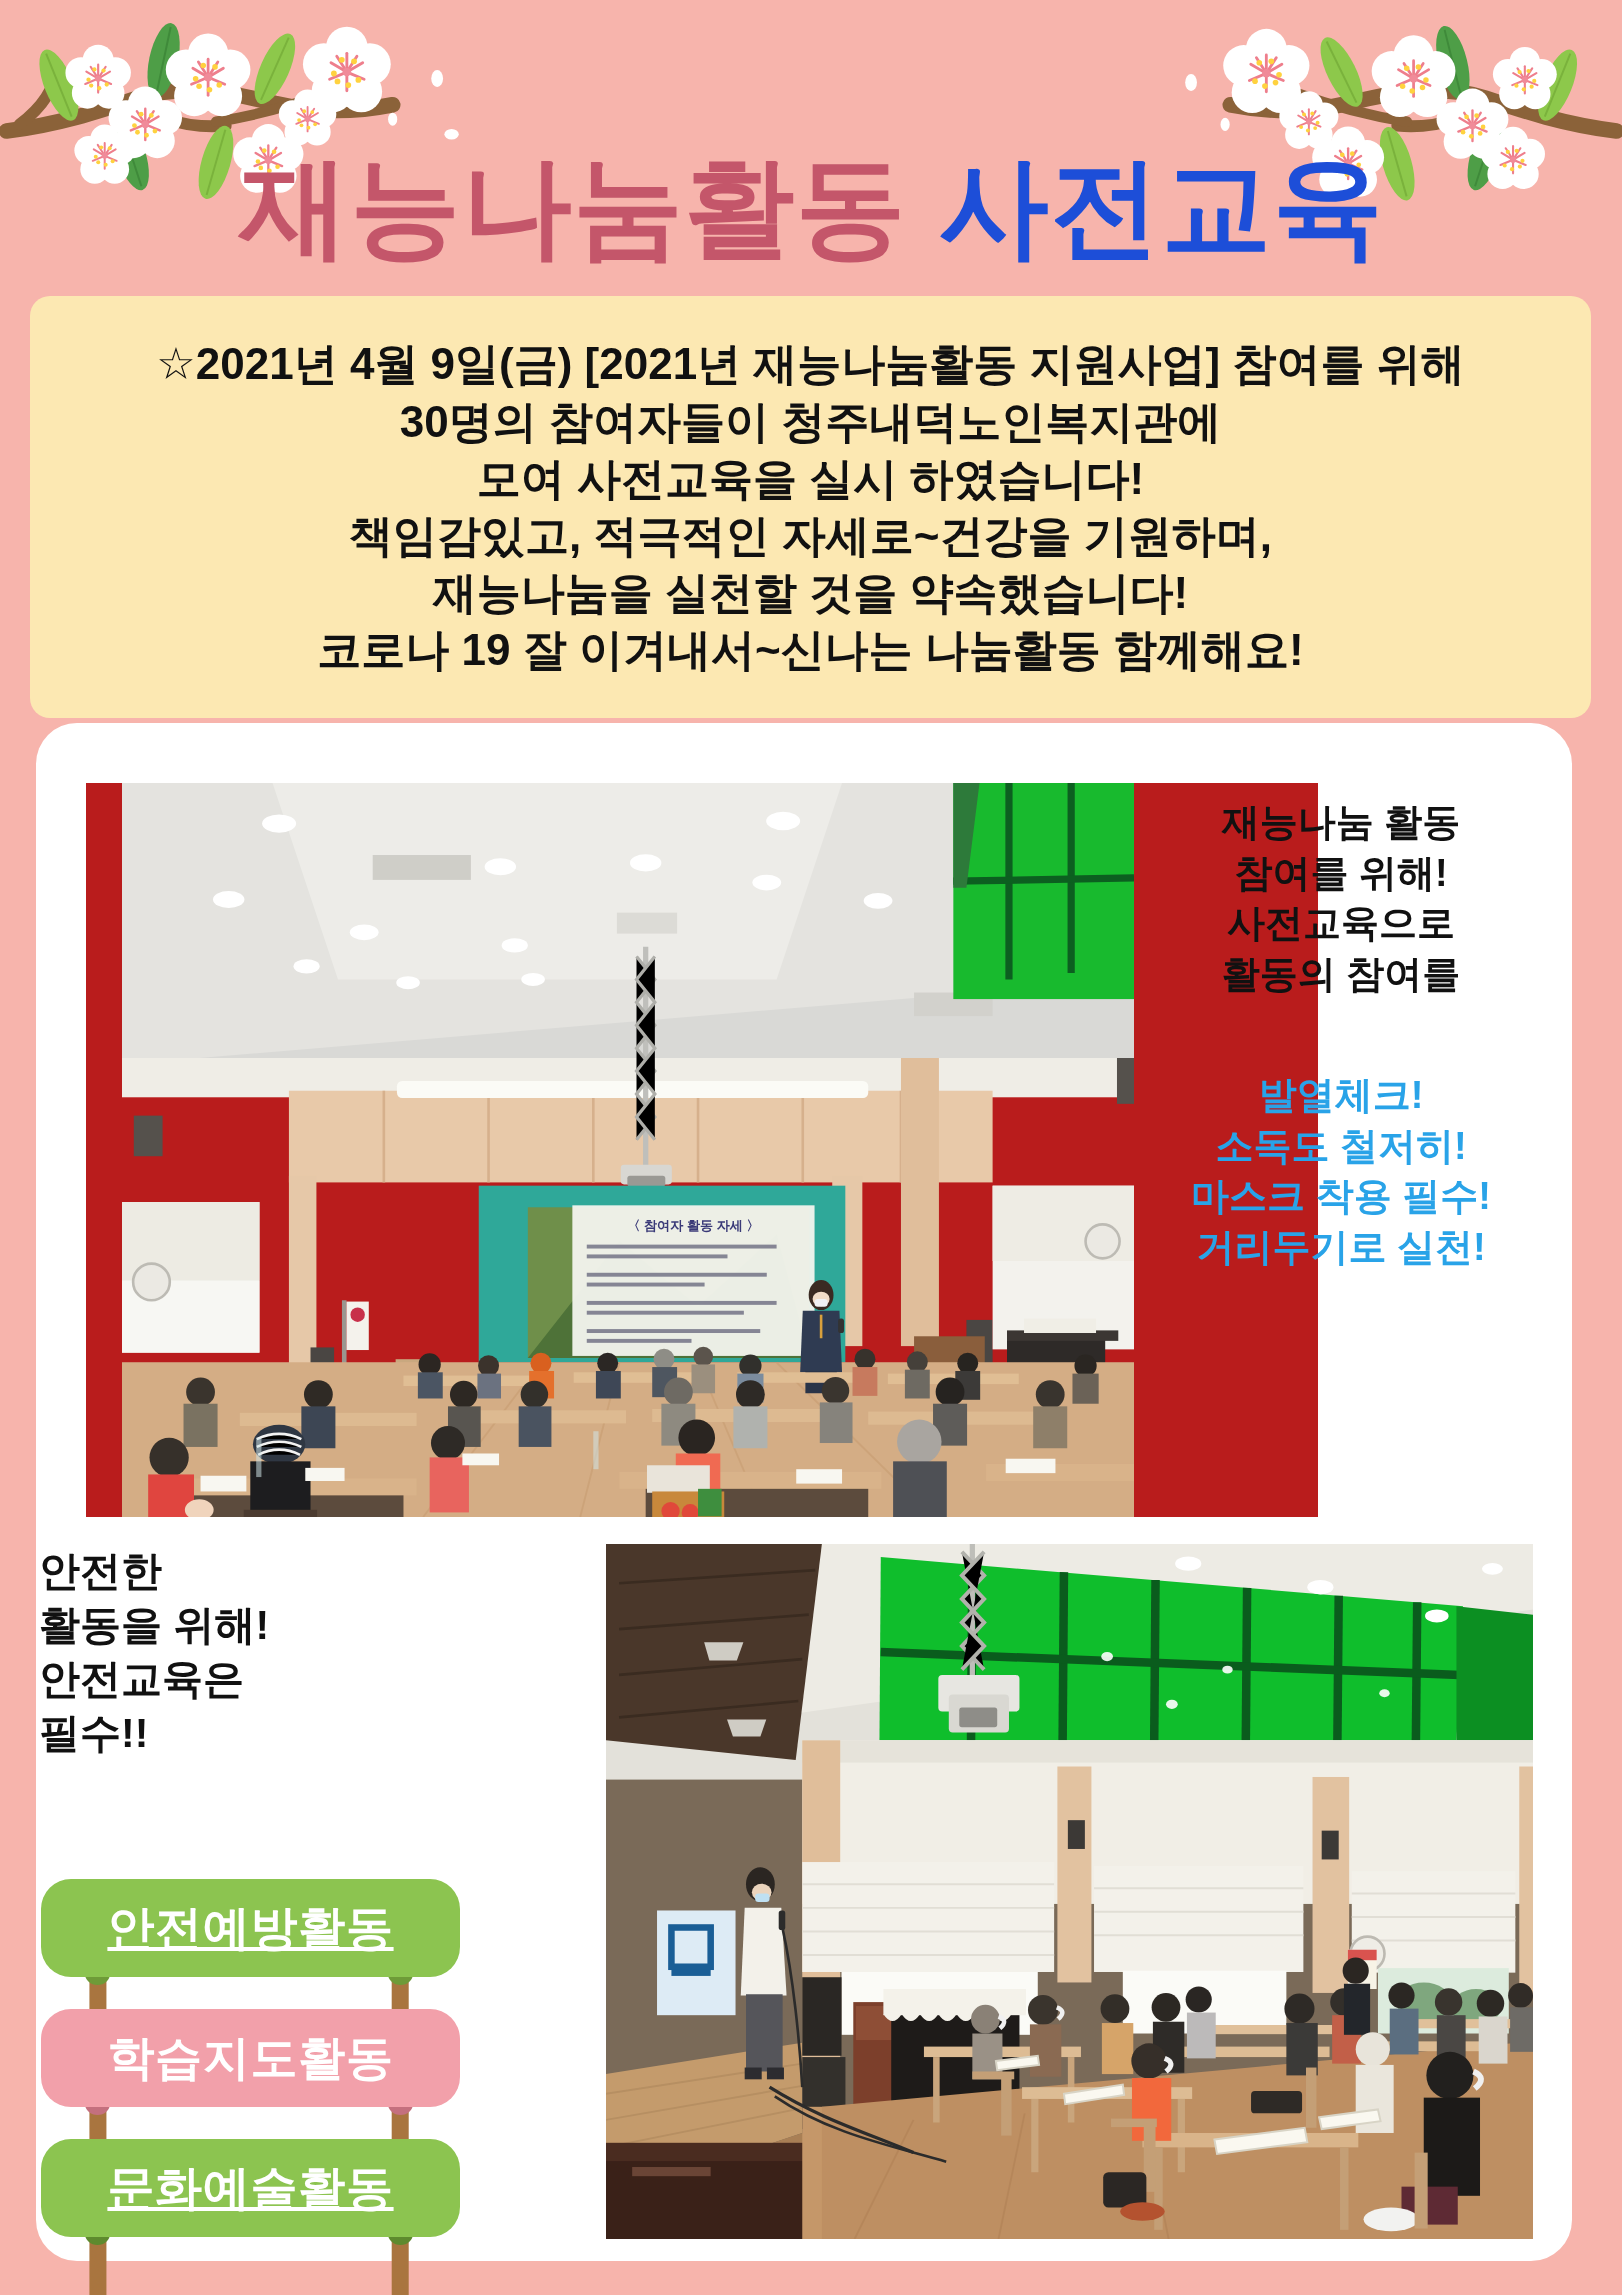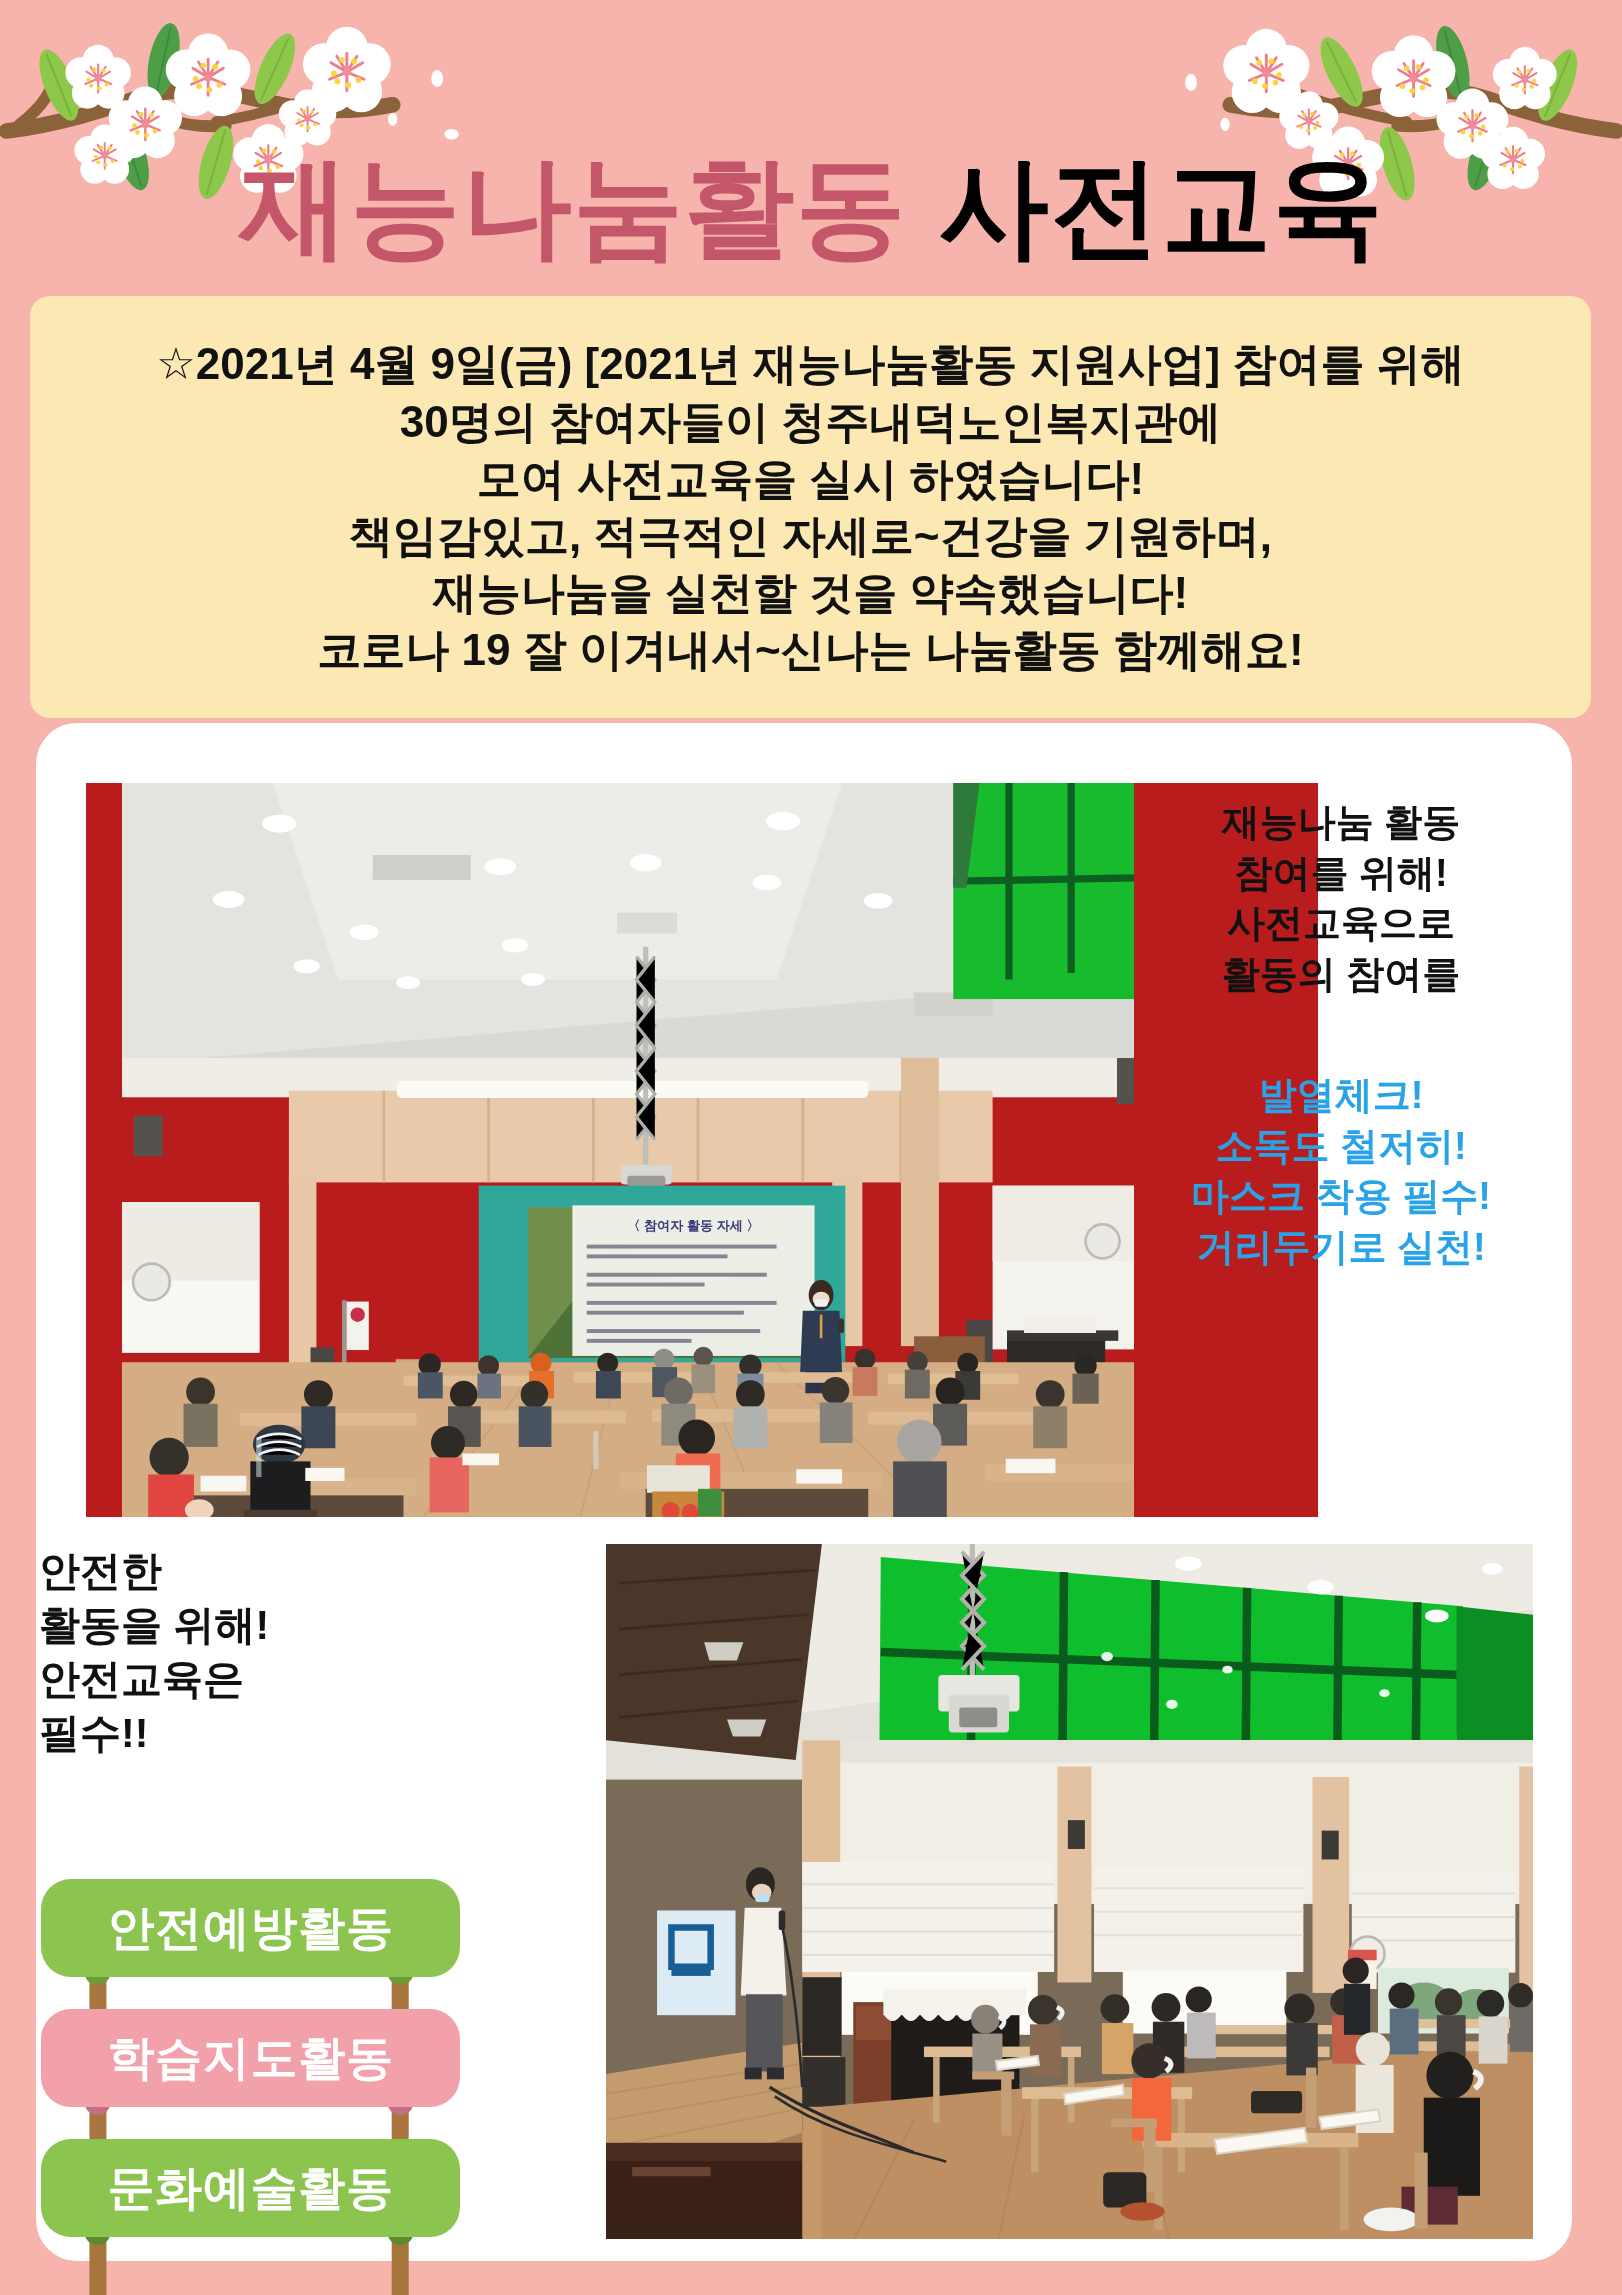--- a/index.html
+++ b/index.html
@@ -14,21 +14,21 @@
   .blossom-layer{position:absolute;top:0;left:0;width:1623px;height:275px;pointer-events:none;}
 
   
   .title-row{
     position:absolute;top:152px;left:0;width:1623px;
     text-align:center;white-space:nowrap;
     font-size:110px;font-weight:bold;letter-spacing:1.3px;
     line-height:1;
   }
   .title-a{color:#C4566A;}
-  .title-b{color:#000000;}
+  .title-b{color:#1d4ed8;}
 
   
   .msg-card{
     position:absolute;left:30px;top:296px;width:1561px;height:422px;
     background:#FCE8B2;border-radius:20px;
     display:flex;flex-direction:column;align-items:center;justify-content:center;
   }
   .msg-line{
     color:#111;font-size:44px;font-weight:bold;line-height:1.30;
     text-align:center;white-space:nowrap;
@@ -67,21 +67,21 @@
 
   
   .badges{position:absolute;left:41px;top:1879px;width:458px;}
   .badge-wrap{position:relative;height:113px;margin-bottom:17px;}
   .badge{
     position:absolute;left:0;top:0;width:419px;height:98px;border-radius:30px;
     display:flex;align-items:center;justify-content:center;
     color:#FFFFFF;font-size:47px;font-weight:bold;letter-spacing:0.7px;
     white-space:nowrap;z-index:3;
   }
-  .badge.green{background:#8CC450;}
+  .badge.green{background:#8CC450;text-decoration:underline;}
   .badge.pink{background:#F2A0AA;}
   .stake-cap{
     position:absolute;width:25px;height:22px;border-radius:50%;z-index:2;
   }
   .cap-green{background:#6E9B38;}
   .cap-pink{background:#C4707E;}
   .cap-darkgreen{background:#5E8A2E;}
 
   
   .long-stakes{position:absolute;left:41px;top:1879px;width:458px;height:458px;pointer-events:none;}

